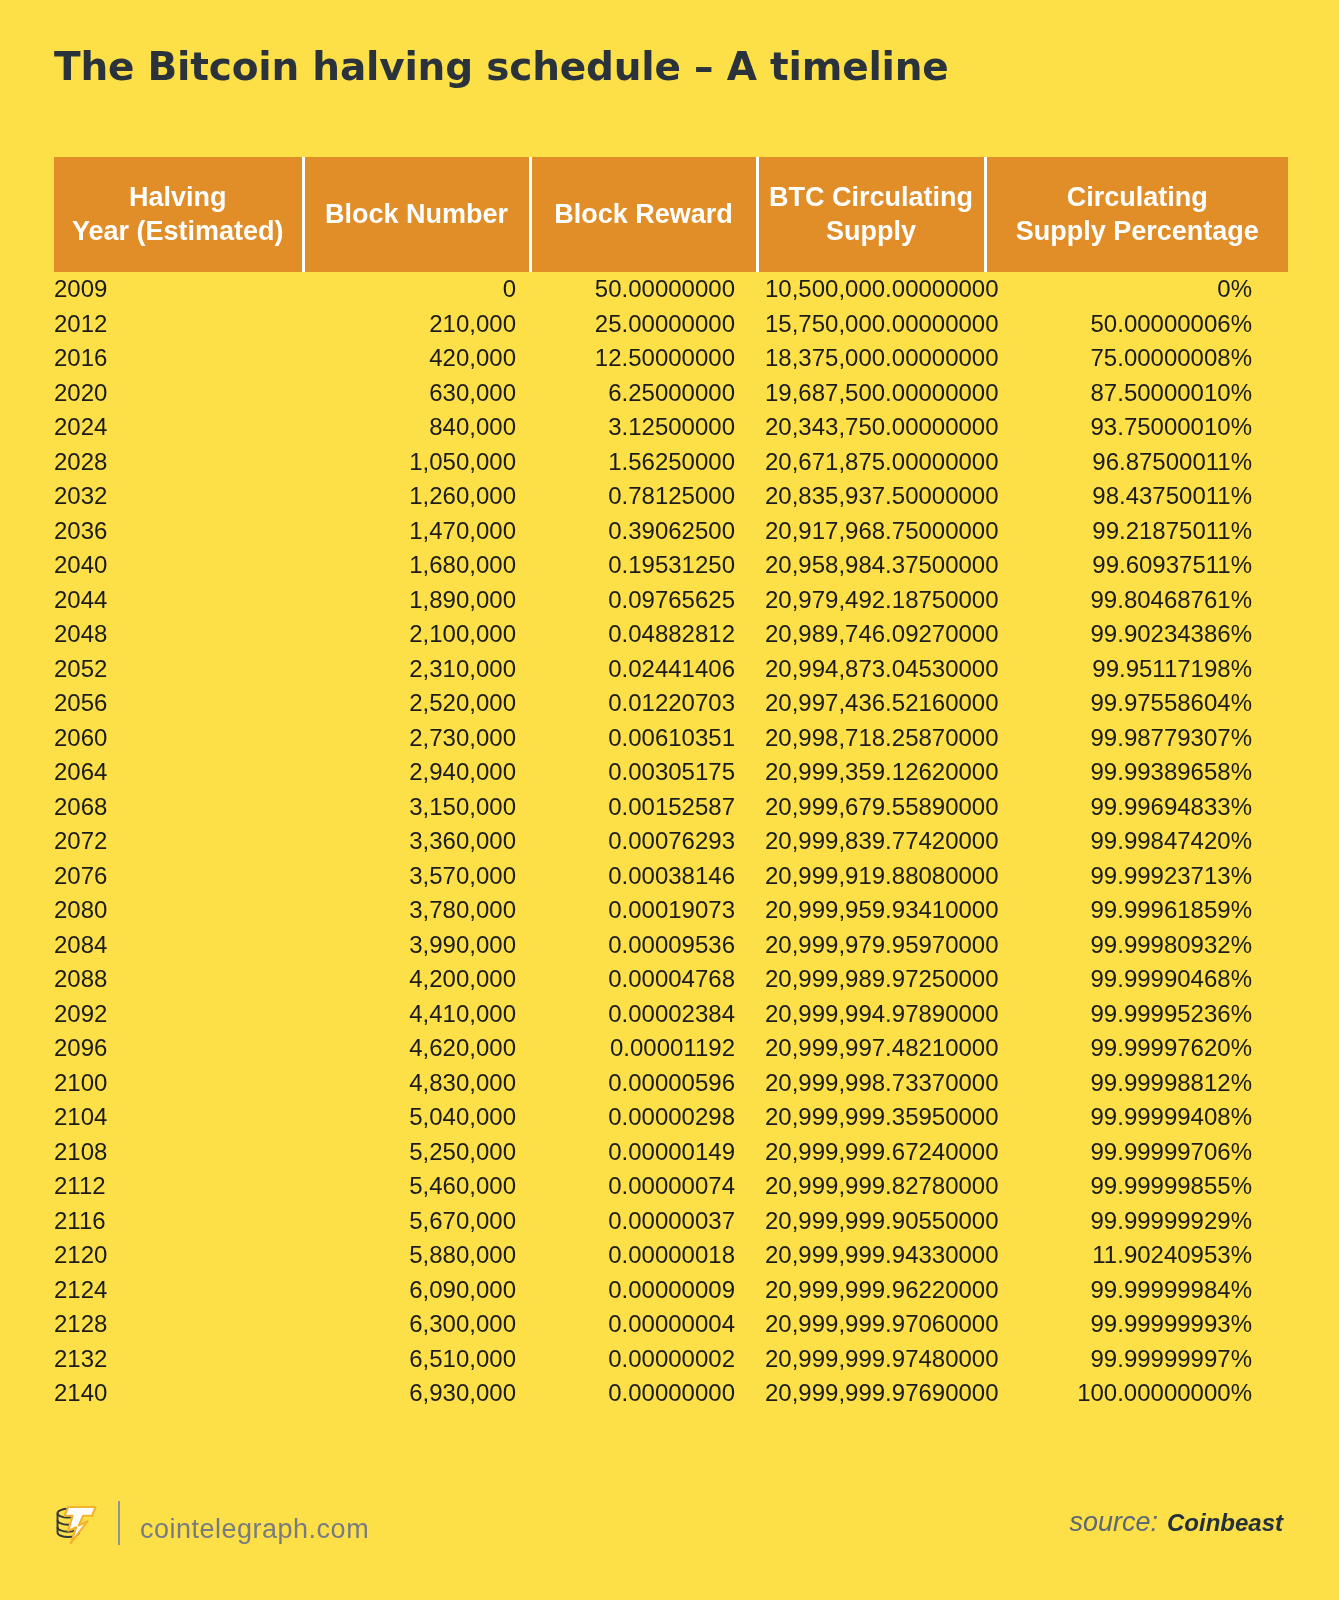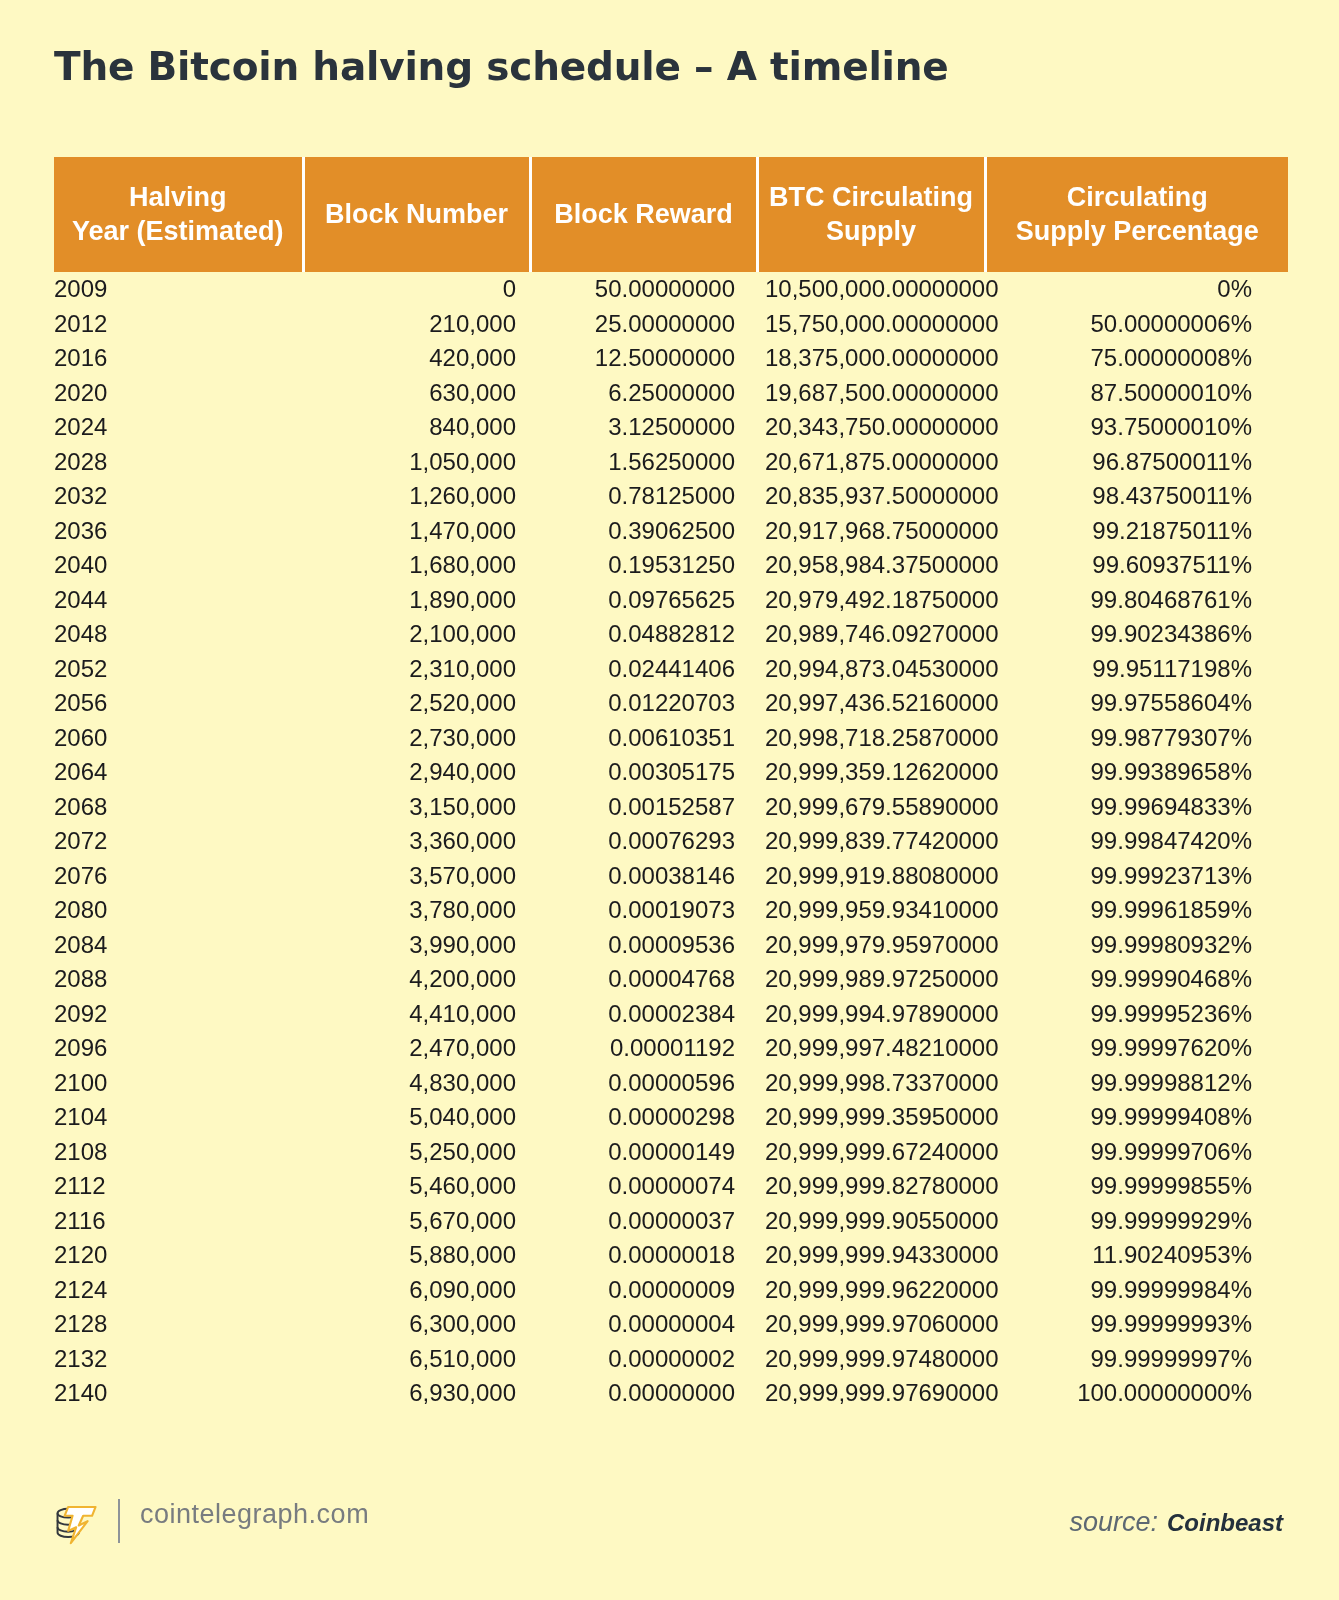--- a/index.html
+++ b/index.html
@@ -10,21 +10,21 @@
   body {
     width: 1339px;
     height: 1600px;
     font-family: "Liberation Sans", sans-serif;
     position: relative;
     overflow: hidden;
   }
   .page {
     position: absolute;
     inset: 0;
-    background: #fef9c3;
+    background: #fde047;
   }
   .page-title {
     position: absolute;
     left: 54px;
     top: 44px;
     margin: 0;
     font-size: 39px;
     font-weight: 700;
     color: #2A333C;
     letter-spacing: -0.2px;
@@ -75,21 +75,21 @@
     left: 54px;
     right: 56px;
     top: 1496px;
     height: 52px;
     display: flex;
     align-items: center;
     justify-content: space-between;
   }
   .footer-left {
     display: flex;
-    align-items: flex-start;
+    align-items: flex-end;
   }
   .footer-logo { width: 46px; height: 46px; }
   .footer-divider {
     width: 2px;
     height: 44px;
     background: #8e9499;
     margin: 0 20px 0 18px;
   }
   .footer-brand {
     font-size: 27px;
@@ -291,21 +291,21 @@
         </tr>
         <tr>
           <td class="c0">2092</td>
           <td class="c1">4,410,000</td>
           <td class="c2">0.00002384</td>
           <td class="c3">20,999,994.97890000</td>
           <td class="c4">99.99995236%</td>
         </tr>
         <tr>
           <td class="c0">2096</td>
-          <td class="c1">2,470,000</td>
+          <td class="c1">4,620,000</td>
           <td class="c2">0.00001192</td>
           <td class="c3">20,999,997.48210000</td>
           <td class="c4">99.99997620%</td>
         </tr>
         <tr>
           <td class="c0">2100</td>
           <td class="c1">4,830,000</td>
           <td class="c2">0.00000596</td>
           <td class="c3">20,999,998.73370000</td>
           <td class="c4">99.99998812%</td>

